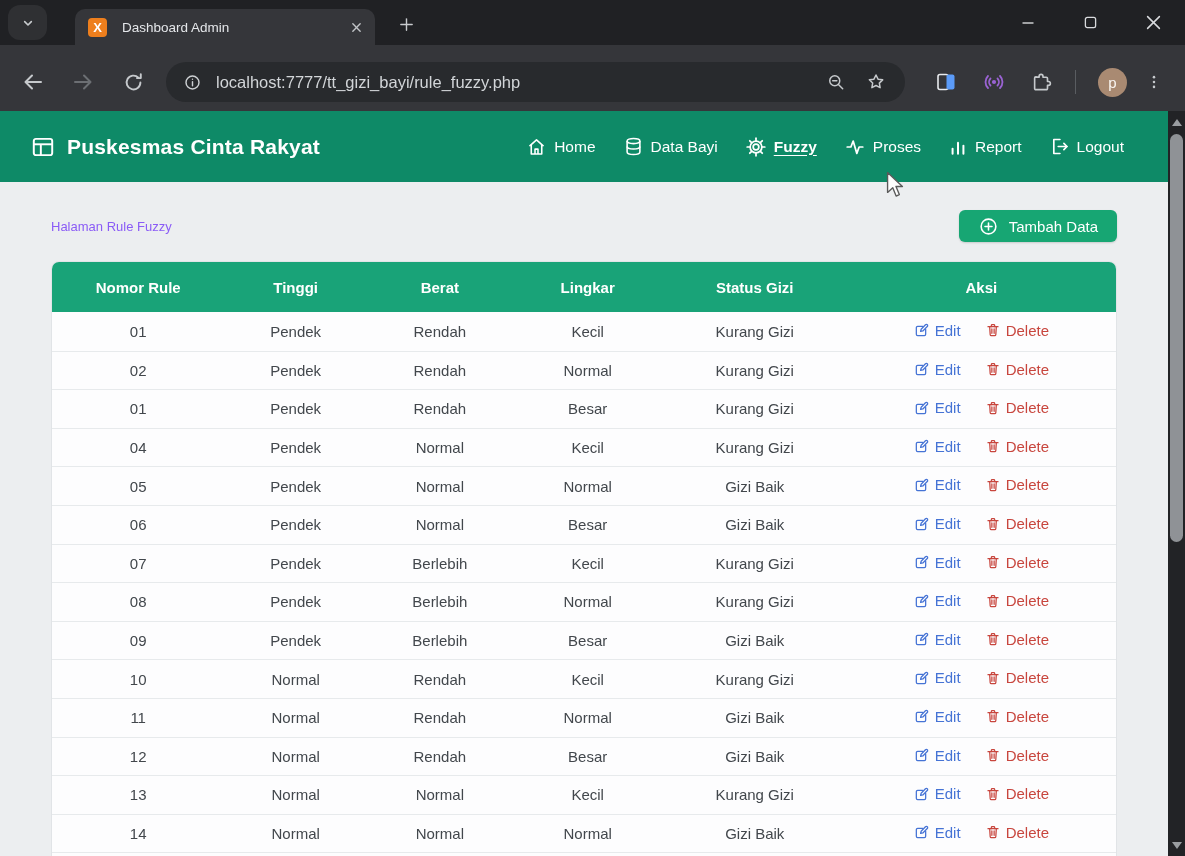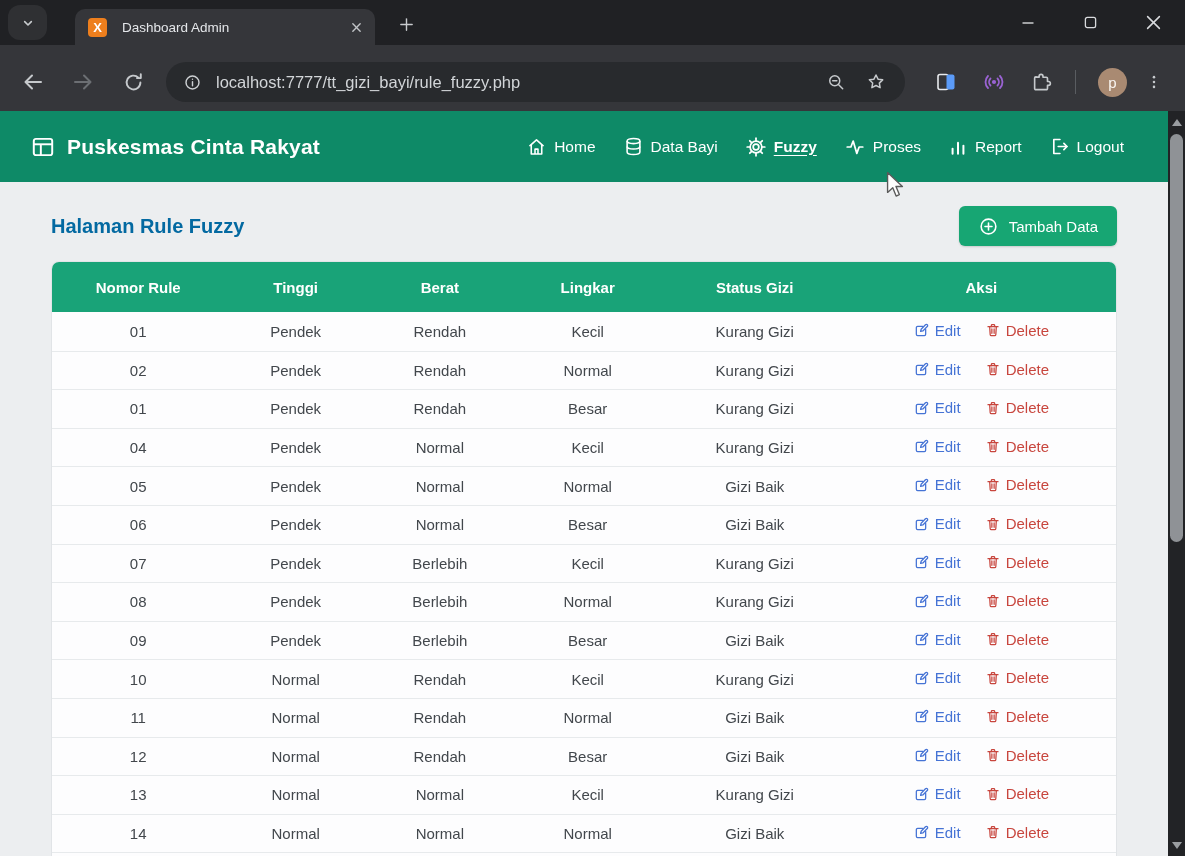--- a/index.html
+++ b/index.html
@@ -50,23 +50,23 @@
   .brand { display:flex; align-items:center; gap:11px; }
   .brand-title { font-size:21px; font-weight:bold; letter-spacing:.2px; }
   .nav-links { margin-left:auto; display:flex; align-items:center; gap:27px; margin-right:14px; }
   .nav-item { display:flex; align-items:center; gap:7px; color:#fff; font-size:15.5px; text-decoration:none; cursor:pointer; }
   .nav-item.active .nav-label { font-weight:bold; text-decoration:underline; text-underline-offset:3px; }
 
   
   .content { position:absolute; top:182px; left:0; width:1168px; bottom:0; background:#eceef0;
     overflow:hidden; padding:0 51px; }
   .page-head { margin-top:24px; height:40px; display:flex; align-items:center; justify-content:space-between; }
-  .page-title { font-size:20px; font-weight:bold; color:#0369a1; }
+  .page-title { font-size:13px; font-weight:normal; color:#8b5cf6; }
   .add-btn { background:var(--button-green); border:none; color:#fff; font-size:15px;
-    font-family:inherit; border-radius:6px; height:40px; padding:0 19px; display:flex; align-items:center; gap:10px;
+    font-family:inherit; border-radius:6px; height:32px; padding:0 19px; display:flex; align-items:center; gap:10px;
     cursor:pointer; box-shadow:0 1px 2px rgba(0,0,0,.15); }
 
   .table-card { margin-top:15px; background:#fdfdfe; border:1px solid #e1e4e7; border-bottom:none;
     border-radius:8px 8px 0 0; }
   table { width:100%; border-collapse:separate; border-spacing:0; table-layout:fixed; }
   thead th { background:var(--header-green); color:#fff; font-size:15px; font-weight:bold;
     height:50px; text-align:center; }
   thead th:first-child { border-top-left-radius:7px; }
   thead th:last-child  { border-top-right-radius:7px; }
   tbody td { height:38.6px; text-align:center; font-size:15px; color:#42474c; border-top:1px solid #e7eaec; }

